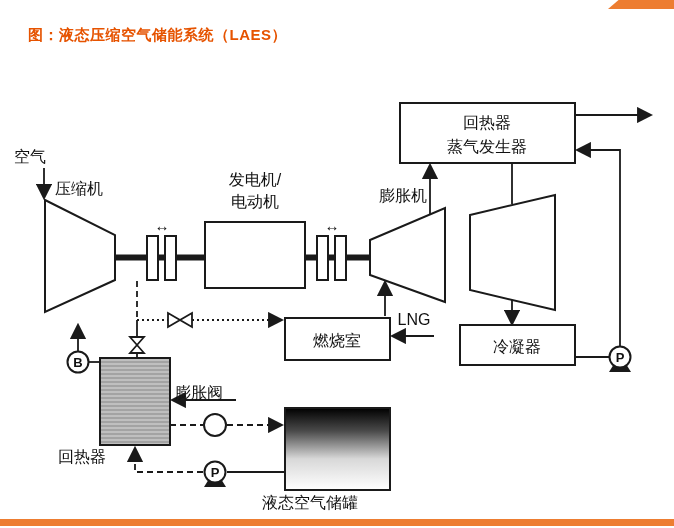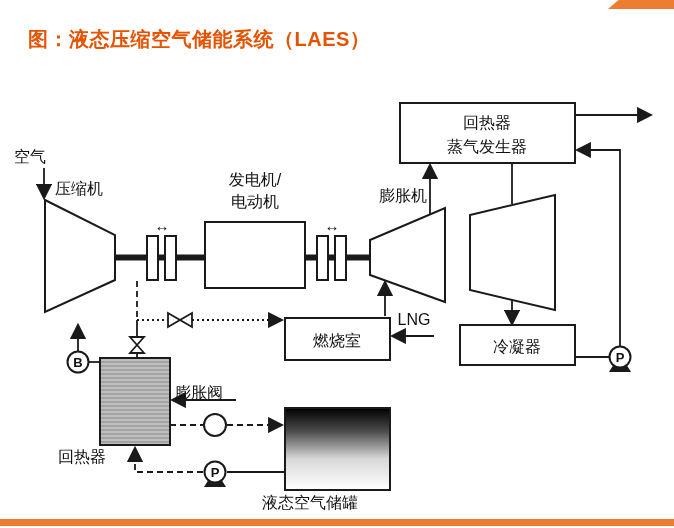--- a/index.html
+++ b/index.html
@@ -2,21 +2,21 @@
 <html><head>
 <meta charset="utf-8">
 <style>
   html,body{margin:0;padding:0;background:#ffffff;}
   .screen{
     position:relative;width:674px;height:528px;background:#ffffff;overflow:hidden;
     font-family:"Liberation Sans","DejaVu Sans",sans-serif;
   }
   .title{
     position:absolute;left:28px;top:26px;margin:0;
-    font-size:20px;font-weight:bold;color:#E65300;letter-spacing:.5px;
+    font-size:15px;font-weight:bold;color:#E65300;letter-spacing:.5px;
   }
   .corner-band{
     position:absolute;top:0;right:0;width:66px;height:9px;background:#ED7D31;
     clip-path:polygon(16% 0,100% 0,100% 100%,0 100%);
   }
   .bottom-band{
     position:absolute;left:0;bottom:2px;width:674px;height:7px;background:#ED7D31;
   }
   svg.diagram{position:absolute;left:0;top:60px;}
   svg text{fill:#111;font-family:"Liberation Sans","DejaVu Sans",sans-serif;}

